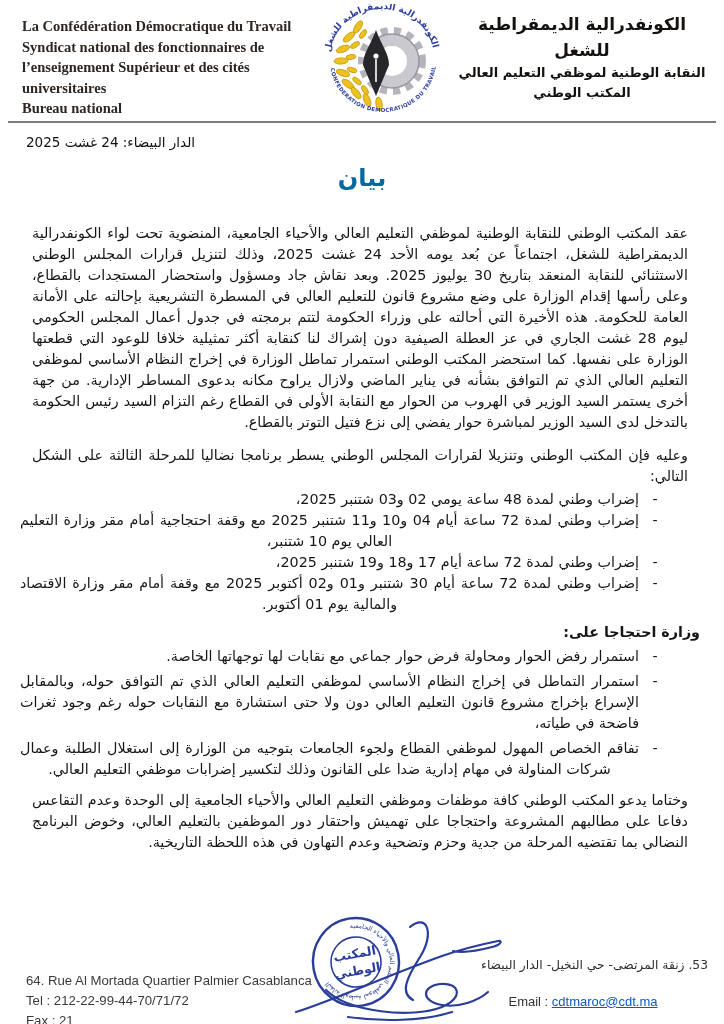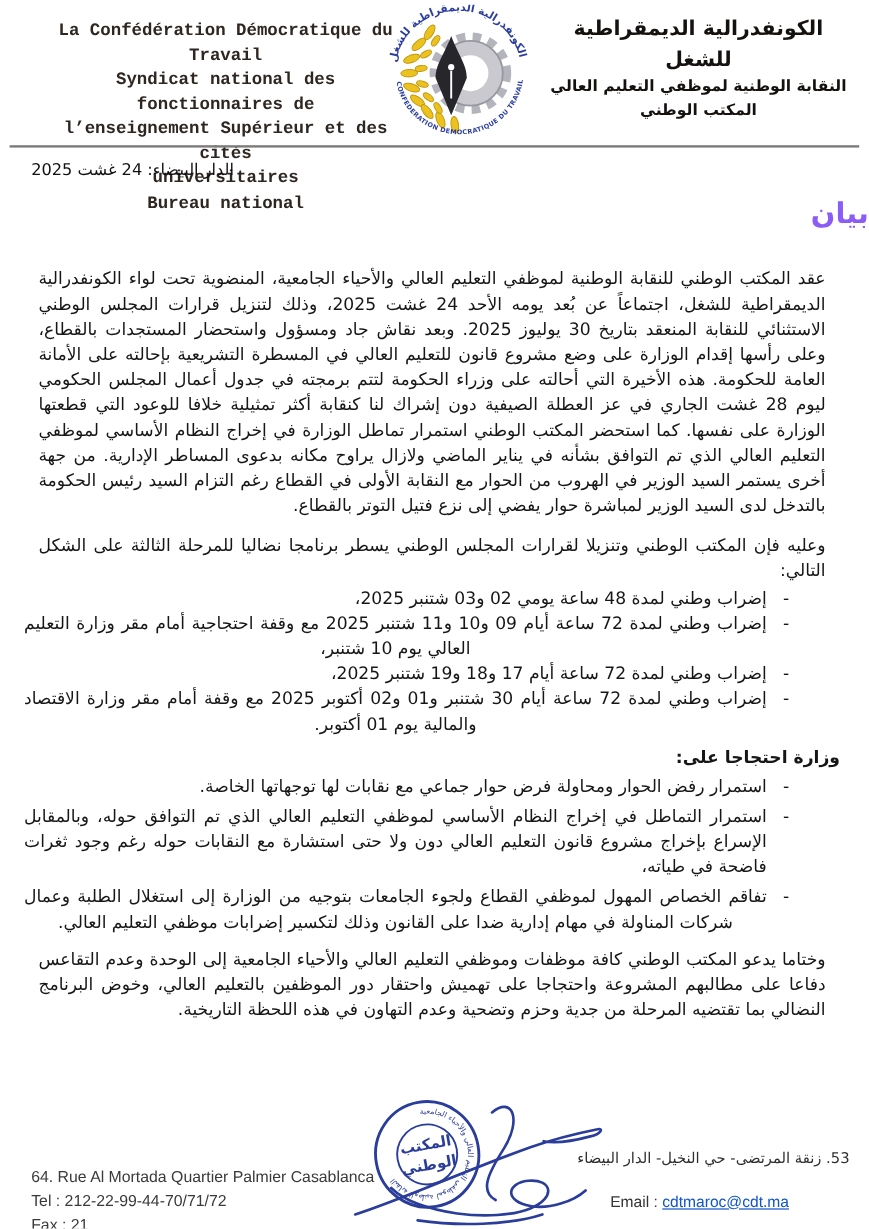--- a/index.html
+++ b/index.html
@@ -1,33 +1,33 @@
 <!DOCTYPE html>
 <html lang="ar"><head>
 <meta charset="utf-8">
 <style>
   html,body{margin:0;padding:0;background:#fff;}
   .page{position:relative;width:724px;height:1024px;background:#ffffff;overflow:hidden;
         font-family:"DejaVu Sans",sans-serif;color:#1b1b1b;}
 
   
-  .org-fr{position:absolute;top:16px;left:36px;width:304px;text-align:center;
-          font-family:Liberation Mono, monospace;font-weight:bold;font-size:14.5px;
+  .org-fr{position:absolute;top:16px;left:22px;width:304px;text-align:left;
+          font-family:Liberation Serif, serif;font-weight:bold;font-size:14.5px;
           line-height:1.42;color:#2e2620;}
   .org-ar{position:absolute;top:12px;right:8px;width:268px;text-align:center;
           font-weight:bold;color:#14110e;direction:rtl;}
   .org-ar .l0{font-size:17px;line-height:1.5;}
   .org-ar .ln{font-size:13px;line-height:1.55;}
   .logo-box{position:absolute;top:4px;left:318px;width:126px;height:114px;}
   .header-rule{position:absolute;top:121px;left:8px;right:8px;height:2px;background:#7c7c7c;}
 
   
   .dateline{position:absolute;top:134px;left:26px;font-size:13.5px;direction:rtl;color:#111;}
-  .doc-title{position:absolute;top:164px;left:0;width:100%;
-             font-size:24px;font-weight:bold;color:#8b5cf6;direction:rtl;}
+  .doc-title{position:absolute;top:164px;left:0;width:100%;text-align:center;
+             font-size:24px;font-weight:bold;color:#0369a1;direction:rtl;}
 
   
   .body-text{position:absolute;top:211px;left:20px;right:24px;direction:rtl;
              font-size:14.3px;line-height:21px;text-align:justify;color:#161616;}
   .body-text p{margin:12px;}
   .p1{margin-bottom:9px !important;}
   .p2{margin-bottom:2px !important;}
   .ul{margin:0 38px 0 0;}
   .li{display:flex;}
   .li .marker{flex:0 0 14px;margin-inline-end:9px;text-align:center;}
@@ -126,21 +126,21 @@
     <p class="p1">عقد المكتب الوطني للنقابة الوطنية لموظفي التعليم العالي والأحياء الجامعية، المنضوية تحت لواء الكونفدرالية الديمقراطية للشغل، اجتماعاً عن بُعد يومه الأحد 24 غشت 2025، وذلك لتنزيل قرارات المجلس الوطني الاستثنائي للنقابة المنعقد بتاريخ 30 يوليوز 2025. وبعد نقاش جاد ومسؤول واستحضار المستجدات بالقطاع، وعلى رأسها إقدام الوزارة على وضع مشروع قانون للتعليم العالي في المسطرة التشريعية بإحالته على الأمانة العامة للحكومة. هذه الأخيرة التي أحالته على وزراء الحكومة لتتم برمجته في جدول أعمال المجلس الحكومي ليوم 28 غشت الجاري في عز العطلة الصيفية دون إشراك لنا كنقابة أكثر تمثيلية خلافا للوعود التي قطعتها الوزارة على نفسها. كما استحضر المكتب الوطني استمرار تماطل الوزارة في إخراج النظام الأساسي لموظفي التعليم العالي الذي تم التوافق بشأنه في يناير الماضي ولازال يراوح مكانه بدعوى المساطر الإدارية. من جهة أخرى يستمر السيد الوزير في الهروب من الحوار مع النقابة الأولى في القطاع رغم التزام السيد رئيس الحكومة بالتدخل لدى السيد الوزير لمباشرة حوار يفضي إلى نزع فتيل التوتر بالقطاع.</p>
     <p class="p2">وعليه فإن المكتب الوطني وتنزيلا لقرارات المجلس الوطني يسطر برنامجا نضاليا للمرحلة الثالثة على الشكل التالي:</p>
 
     <div class="ul">
       <div class="li">
         <span class="marker">-</span>
         <div class="li-text">إضراب وطني لمدة 48 ساعة يومي 02 و03 شتنبر 2025،</div>
       </div>
       <div class="li">
         <span class="marker">-</span>
-        <div class="li-text center-last">إضراب وطني لمدة 72 ساعة أيام 09 و10 و11 شتنبر 2025 مع وقفة احتجاجية أمام مقر وزارة التعليم العالي يوم 10 شتنبر،</div>
+        <div class="li-text center-last">إضراب وطني لمدة 72 ساعة أيام 04 و10 و11 شتنبر 2025 مع وقفة احتجاجية أمام مقر وزارة التعليم العالي يوم 10 شتنبر،</div>
       </div>
       <div class="li">
         <span class="marker">-</span>
         <div class="li-text">إضراب وطني لمدة 72 ساعة أيام 17 و18 و19 شتنبر 2025،</div>
       </div>
       <div class="li">
         <span class="marker">-</span>
         <div class="li-text center-last">إضراب وطني لمدة 72 ساعة أيام 30 شتنبر و01 و02 أكتوبر 2025 مع وقفة أمام مقر وزارة الاقتصاد والمالية يوم 01 أكتوبر.</div>
       </div>
     </div>

